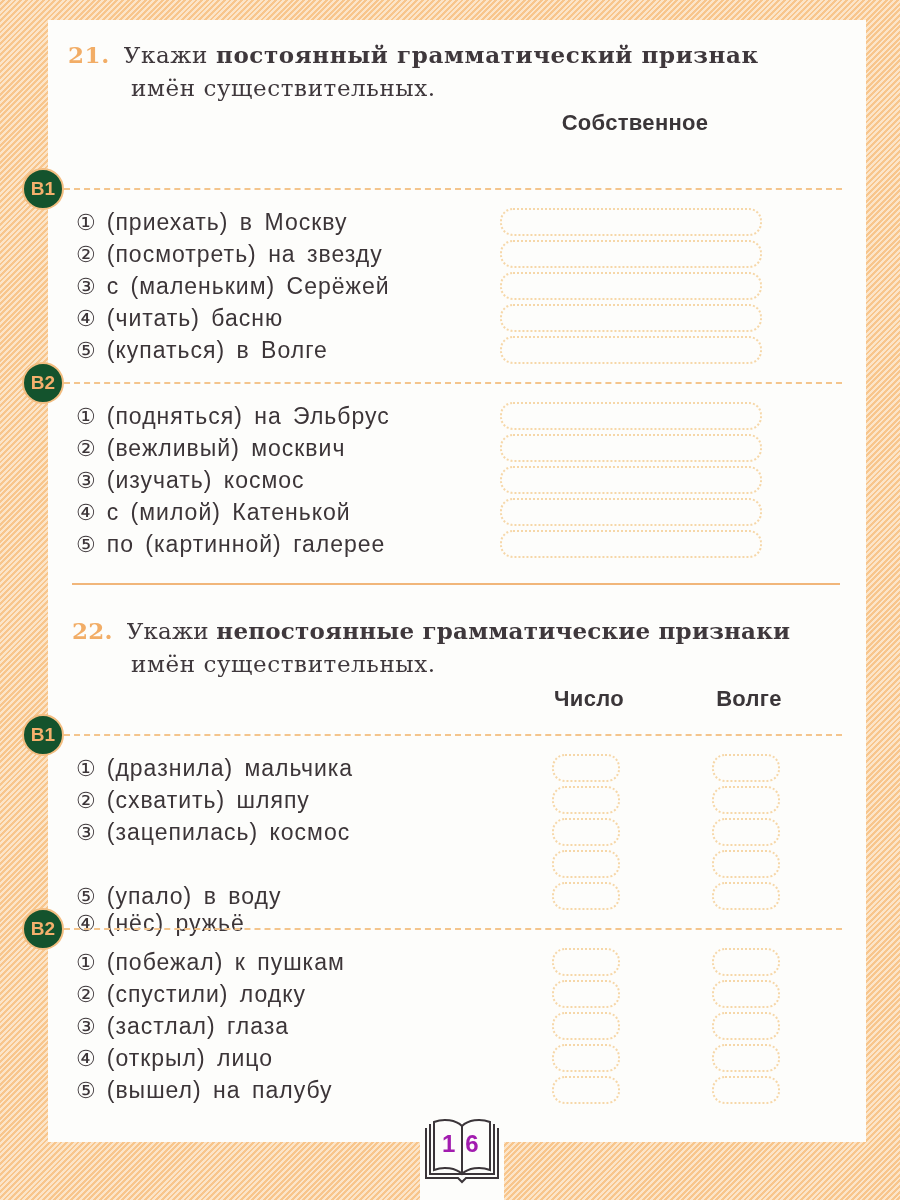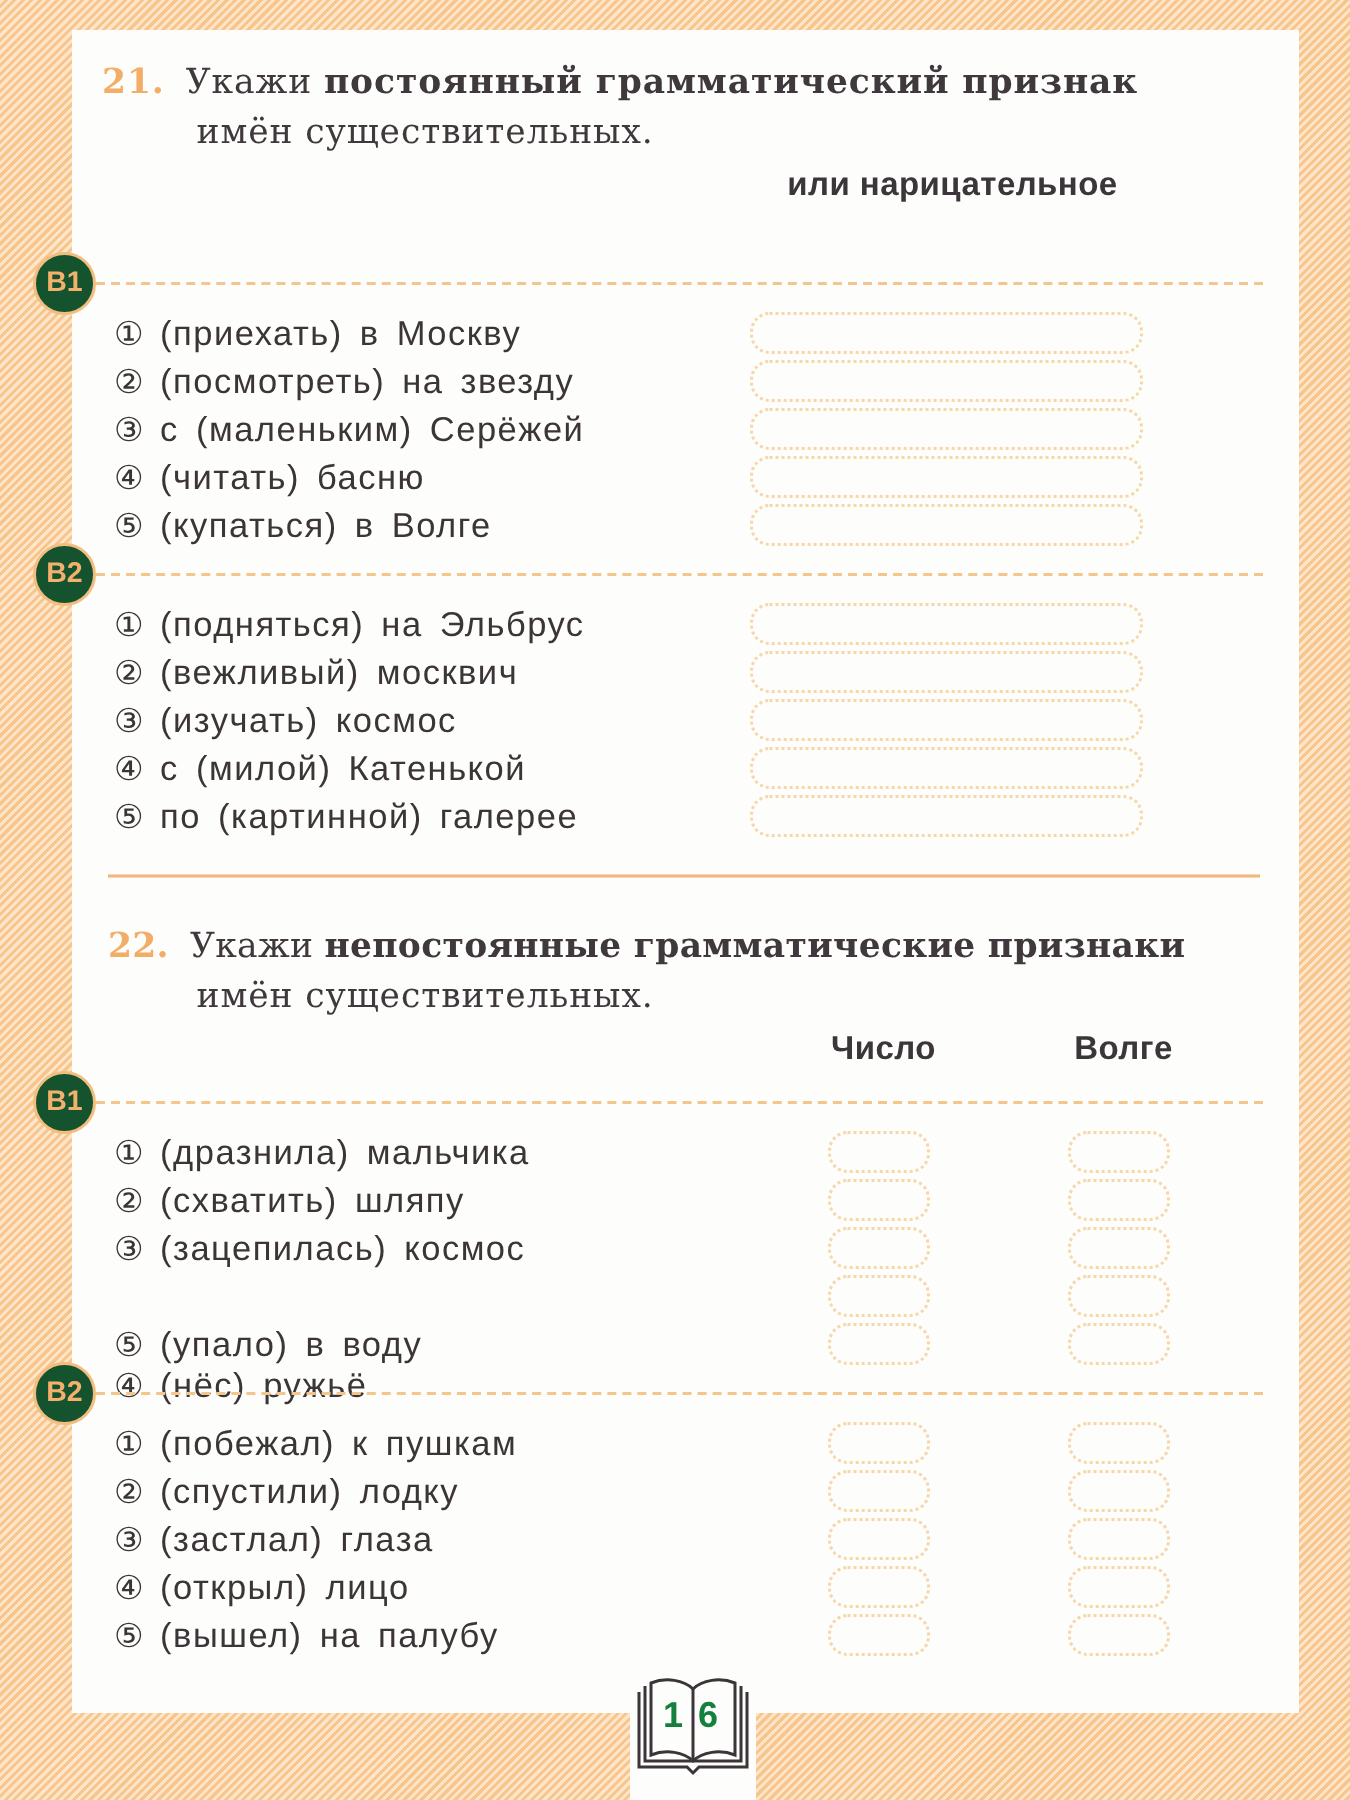--- a/index.html
+++ b/index.html
@@ -49,36 +49,36 @@
   .sep {
     position: absolute; left: 72px; width: 768px; height: 0; top: 583px;
     border-top: 2px solid #f1b67a;
   }
   .page-num {
     position: absolute; left: 420px; top: 1116px; width: 84px; height: 84px;
     background: #fdfdfb;
   }
   .page-num .digits {
     position: absolute; left: 22px; top: 14px; width: 44px; text-align: right;
-    font-weight: bold; font-size: 24px; color: #15803d; letter-spacing: 10px;
+    font-weight: bold; font-size: 24px; color: #a21caf; letter-spacing: 10px;
   }
 </style>
 </head>
 <body>
 
 <div class="sheet"></div>
 
 <div class="task-title" style="left:68px; top:38px;">
   <span class="num">21.</span><span>Укажи</span>
   <b>постоянный грамматический признак</b>
 </div>
 <div class="task-title" style="left:131px; top:72px;">имён существительных.</div>
 
 <div class="col-head" style="left:480px; top:108px; width:310px;">
-  <div>или нарицательное</div>
+  <div>Собственное</div>
 </div>
 
 <div class="variant" style="top:168px;">
   <div class="badge">В1</div>
   <div class="dash"></div>
 </div>
 <div class="item" style="top:206px;"><span class="circ">①</span><span>(приехать) в Москву</span></div>
 <div class="item" style="top:238px;"><span class="circ">②</span><span>(посмотреть) на звезду</span></div>
 <div class="item" style="top:270px;"><span class="circ">③</span><span>с (маленьким) Серёжей</span></div>
 <div class="item" style="top:302px;"><span class="circ">④</span><span>(читать) басню</span></div>

